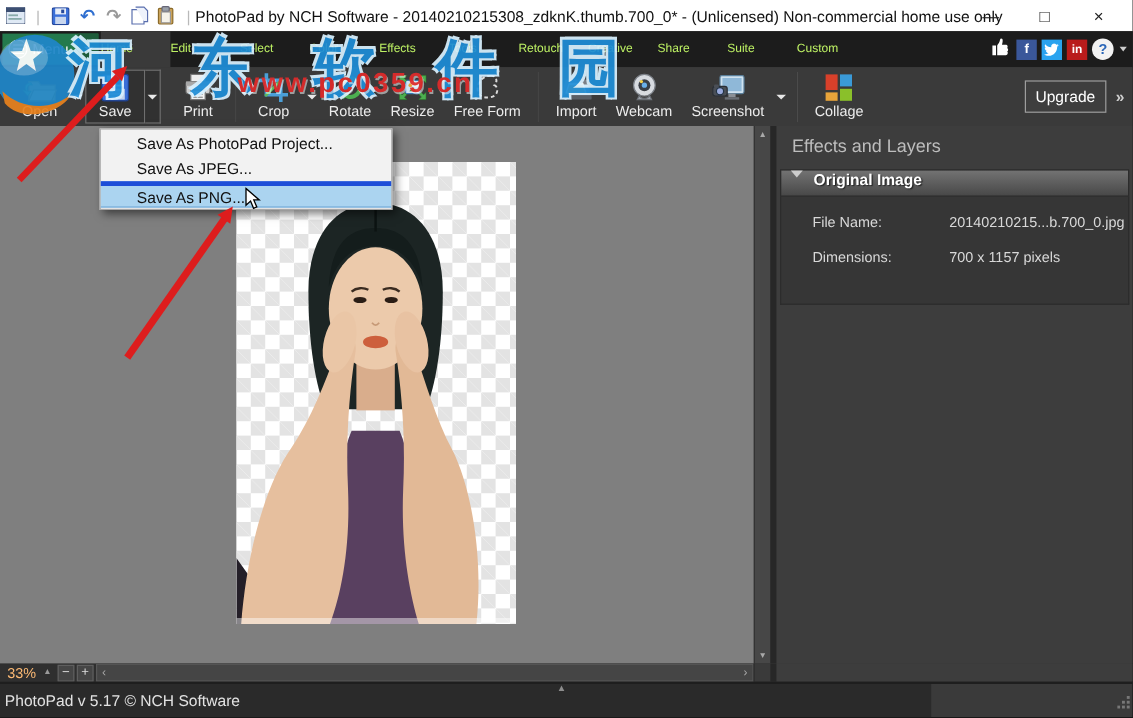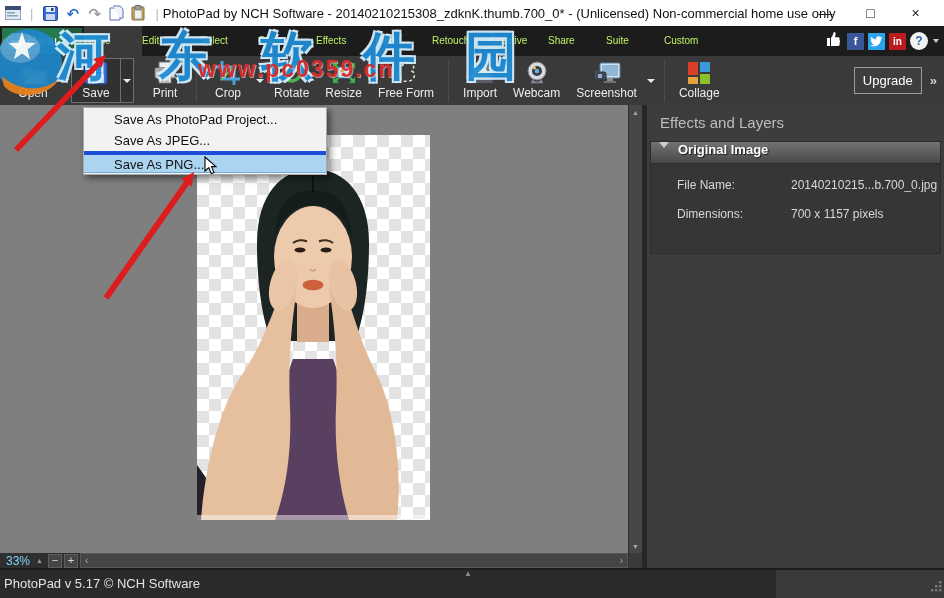--- a/index.html
+++ b/index.html
@@ -80,21 +80,21 @@
   .panel-info{margin:0 3px;background:#363636;border:1px solid #2c2c2c;border-top:none;
     padding:14px 0 16px}
   .inforow{display:flex;margin-bottom:15px;font-size:12px;color:#d8d8d8}
   .inforow:last-child{margin-bottom:16px}
   .inflabel{width:92px;margin-left:26px}
   .infvalue{margin-left:22px}
 
   
   .bottomrow{position:absolute;left:0;top:553px;width:944px;height:15px;display:flex}
   .zoombar{width:642px;height:15px;background:#2f2f2f;display:flex;align-items:center}
-  .zoomlevel{color:#7dd3fc;font-size:12px;padding:16px 6px}
+  .zoomlevel{color:#fdba74;font-size:12px;padding:16px 6px}
   .zspin{color:#9a9a9a;font-size:7px;margin-right:5px}
   .zbtn{width:14px;height:14px;background:#454545;border:1px solid #5e5e5e;color:#dcdcdc;
     font-size:11px;line-height:11px;display:flex;align-items:center;justify-content:center;margin-right:2px}
   .hscroll{flex:1;height:15px;background:#454545;border:1px solid #585858;
     display:flex;align-items:center;justify-content:space-between;color:#a9a9a9;font-size:10px;
     padding:0 4px}
   .corner{width:14px;height:15px;background:#3a3a3a;border-left:1px solid #2e2e2e}
   .rowfill{flex:1;background:#3d3d3d;border-left:5px solid #272727}
 
   

